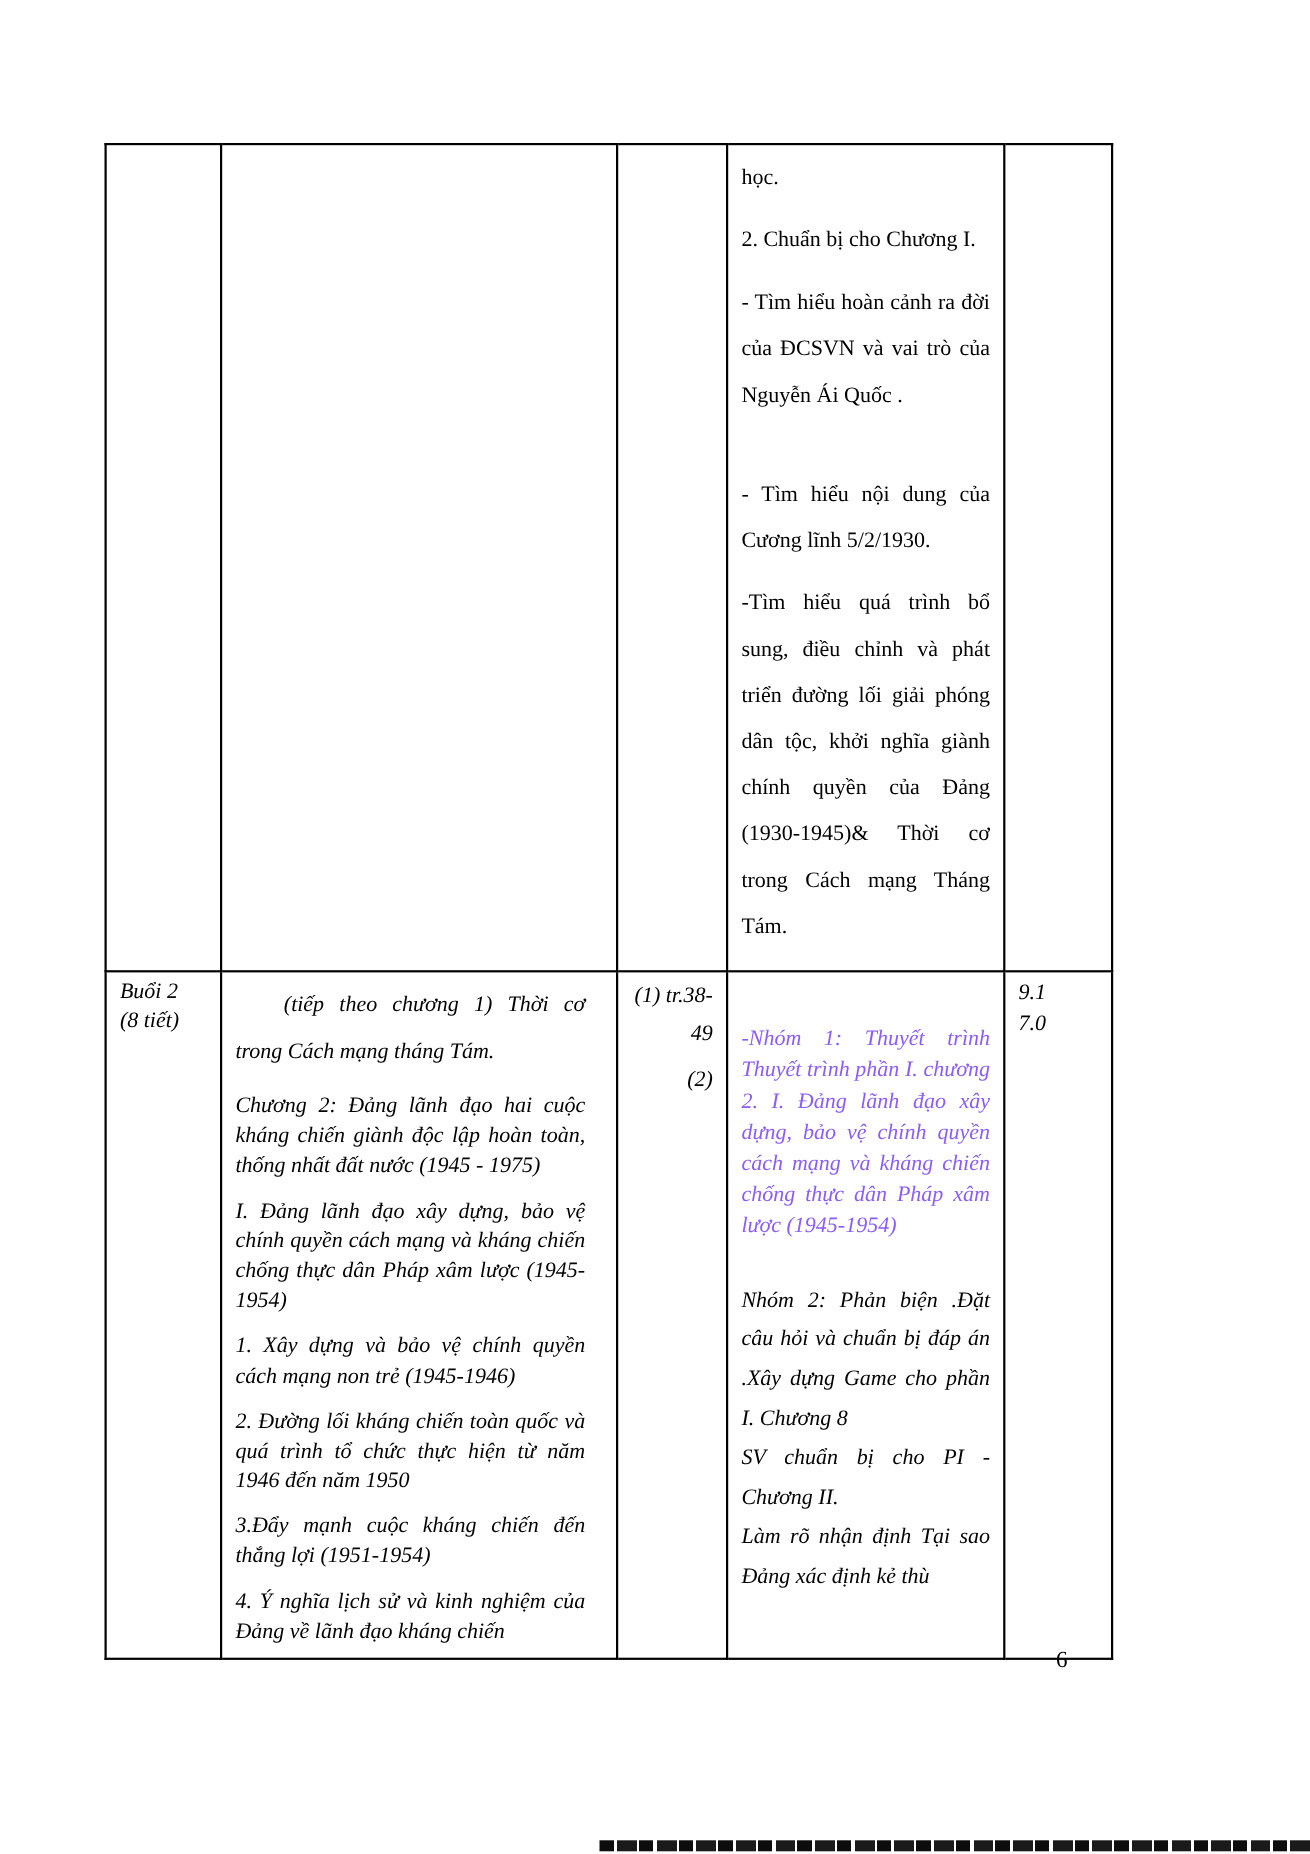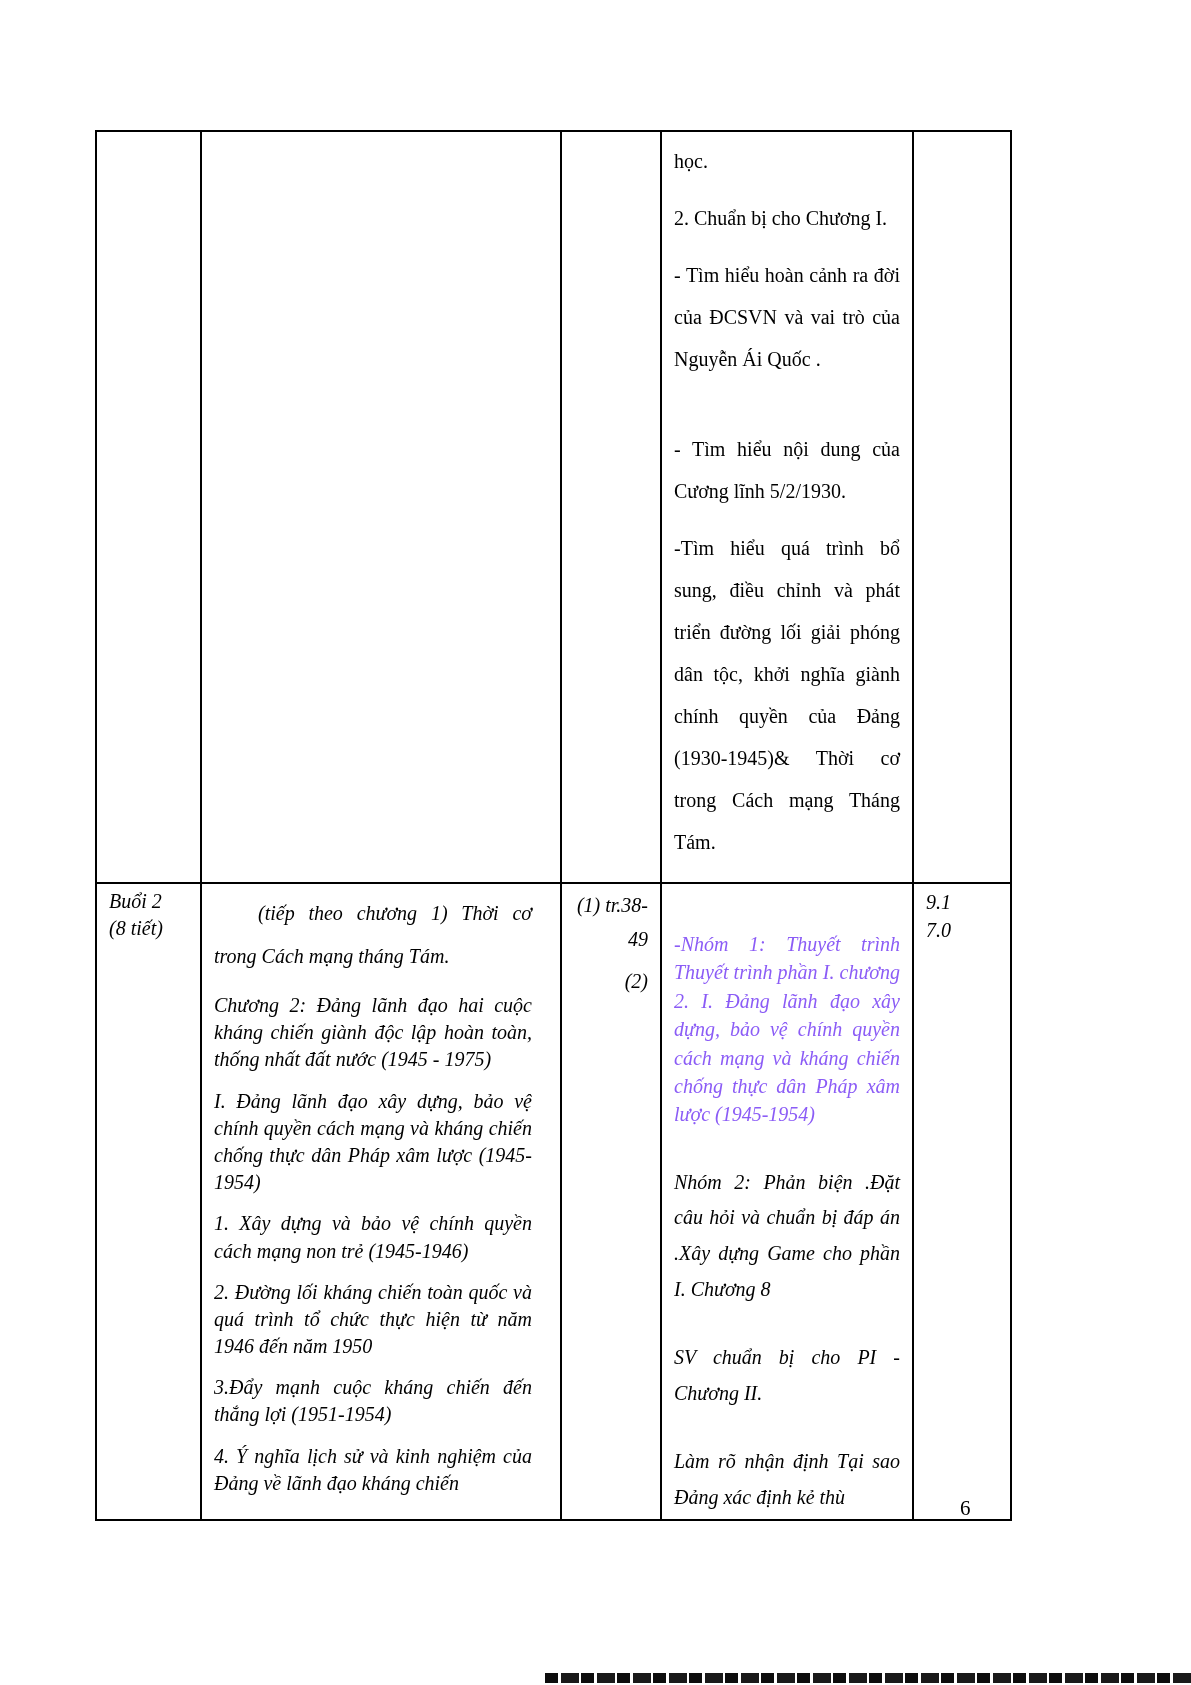--- a/index.html
+++ b/index.html
@@ -71,21 +71,21 @@
     color: #8b5cf6;
     margin: 42px 0 0 0;
     line-height: 1.42;
     text-align: justify;
   }
   .tasks p.task {
     margin: 36px 0 0 0;
     line-height: 1.78;
     text-align: justify;
   }
-  .tasks p.task + p.task { margin-top: 33px; }
+  .tasks p.task + p.task { margin-top: 1px; }
 
   
   .outcomes-cell { padding-top: 6px; padding-left: 10px; }
   .outcomes-cell div { line-height: 1.4; }
 
   .page-number {
     position: absolute;
     left: 960px;
     top: 1498px;
     font-size: 21px;

